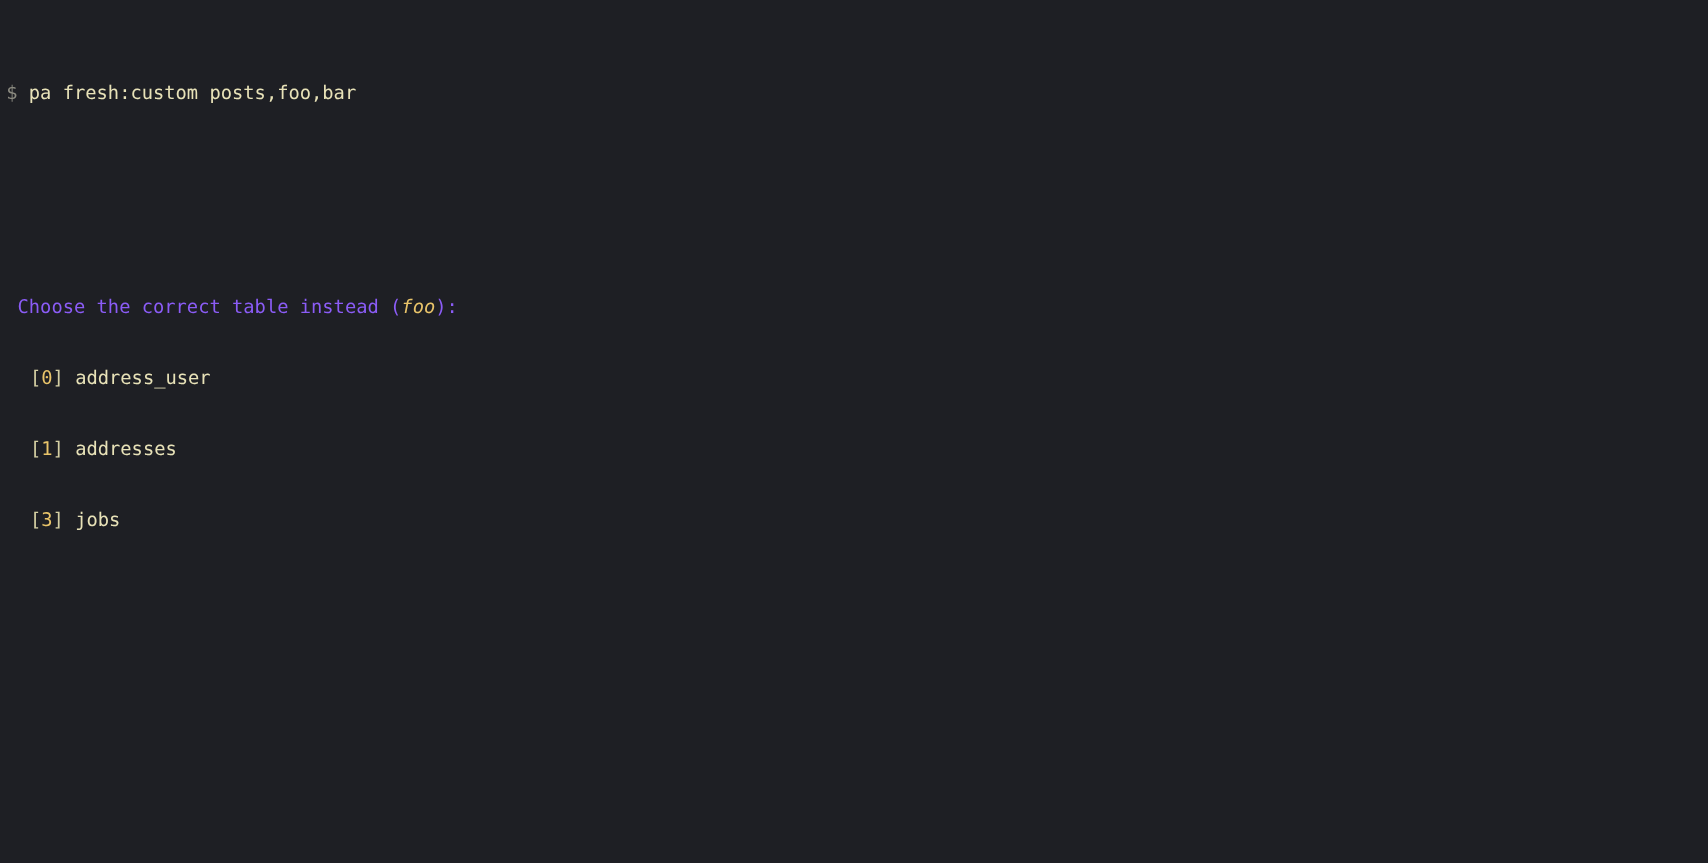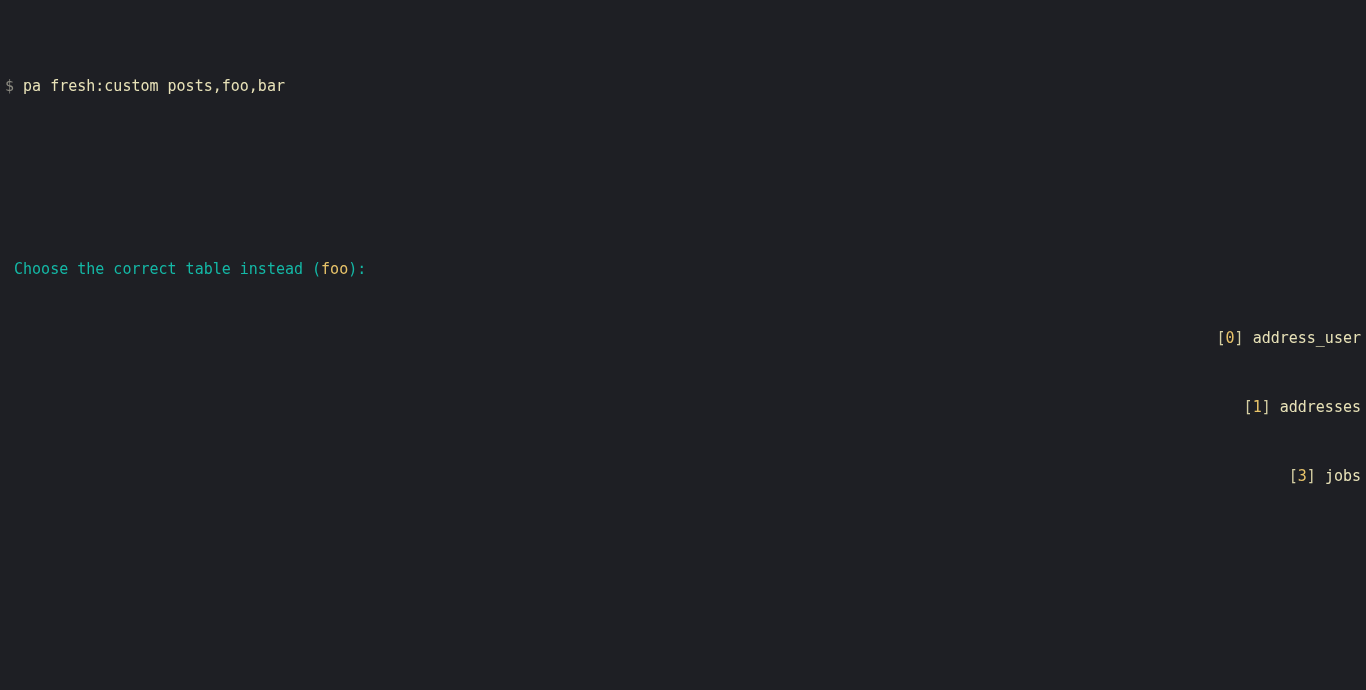--- a/index.html
+++ b/index.html
@@ -11,28 +11,28 @@
     font-family: "DejaVu Sans Mono", "Consolas", "Menlo", monospace;
     font-size: 15px;
     line-height: 19px;
     color: #d5cfa3;
     overflow: hidden;
   }
   .term {
     padding: 8px 5px 0 5px;
     white-space: pre;
   }
-  .green   { color: #14b8a6; }
-  .yellow  { color: #e9c46a; }
+  .green   { color: #8b5cf6; }
+  .yellow  { color: #e9c46a; font-style: italic; }
   .gray    { color: #8b8a80; }
   .cream   { color: #e8e2b8; }
 
-  .line { display: block; height: 19px; margin-top: 12px; }
+  .line { display: block; height: 19px; }
   .blank { display: block; height: 19px; }
-  .indent { padding-left: 19px; text-align: right; }
+  .indent { padding-left: 19px; }
   .idx-b  { color: #d5cfa3; }
   .idx-n  { color: #e9c46a; }
 </style>
 </head>
 <body>
 
 <div class="term">
 
   <span class="line"><span class="gray">$</span><span class="gray"> </span><span class="cream">pa fresh:custom posts,foo,bar</span></span>
 

